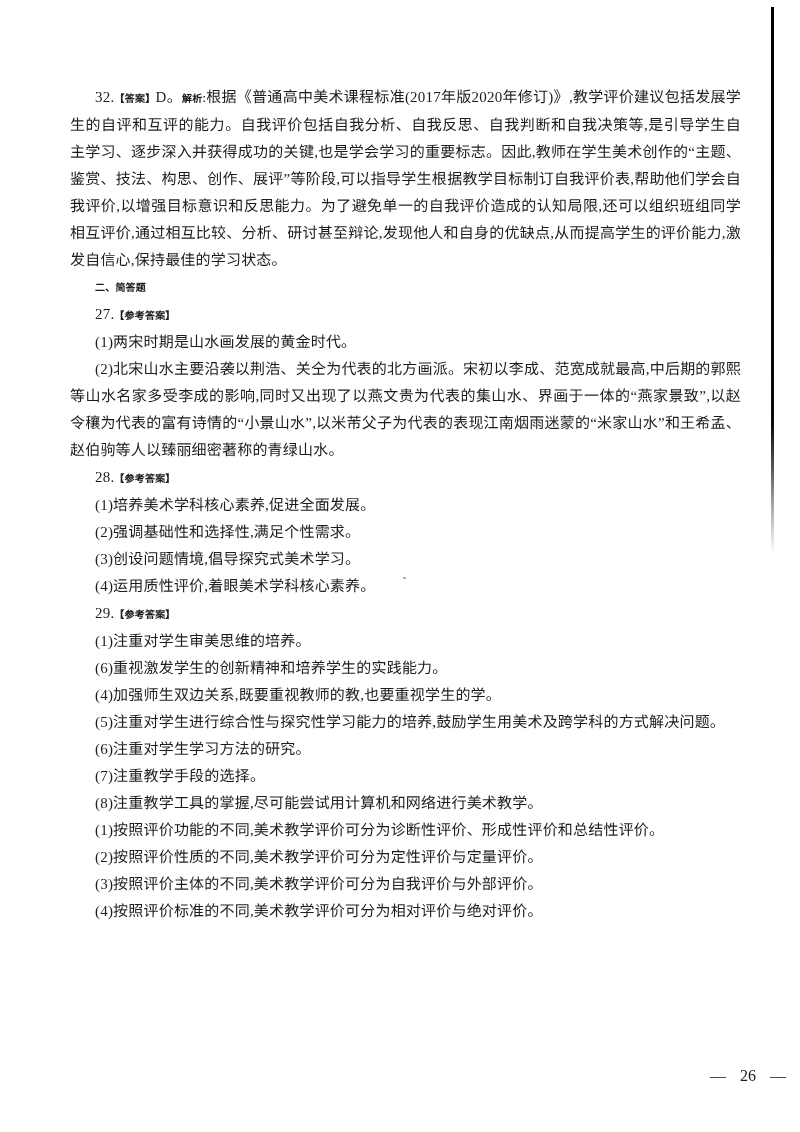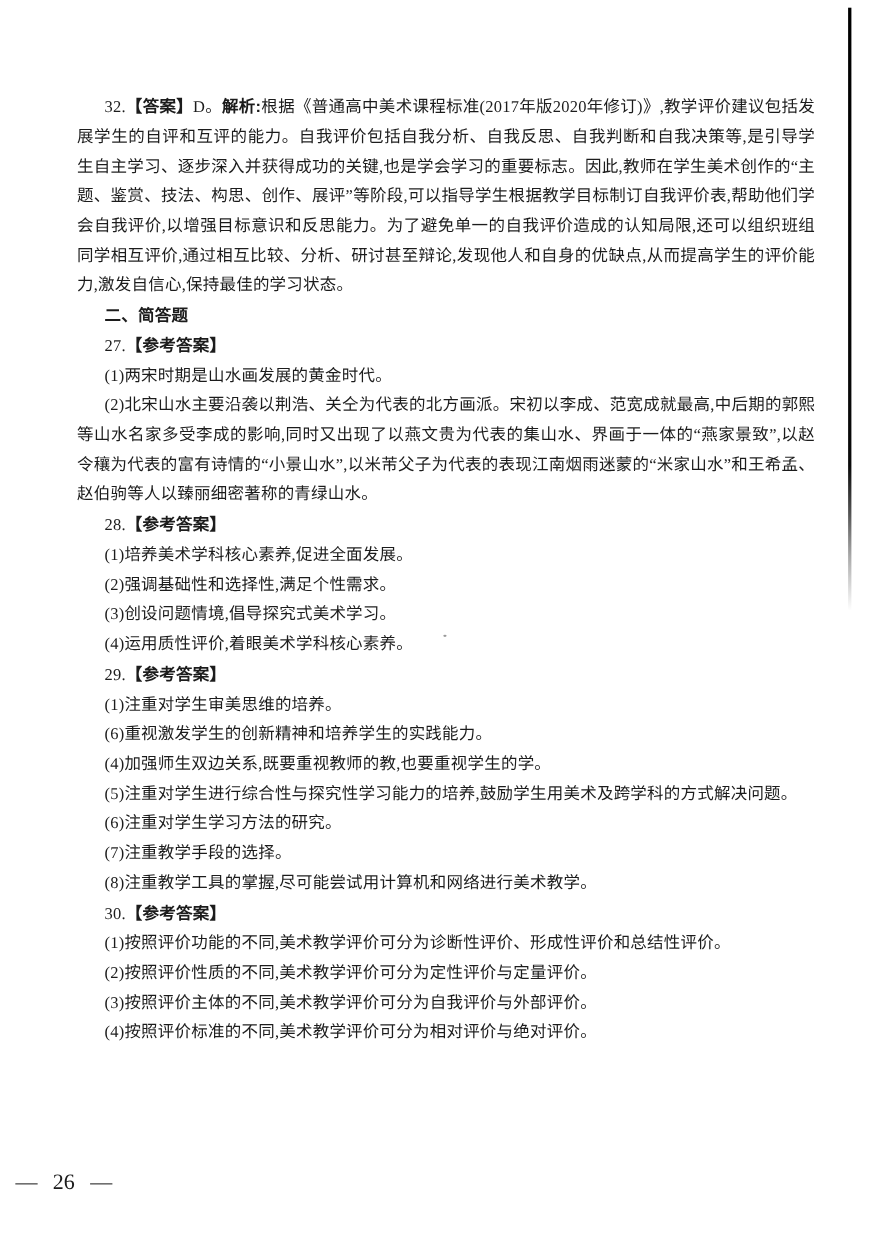--- a/index.html
+++ b/index.html
@@ -51,29 +51,29 @@
     text-justify: inter-ideograph;
     letter-spacing: 0.2px;
   }
   .content p {
     margin: 0;
     text-indent: 25px;
   }
   .hei {
     font-family: "Liberation Sans", "DejaVu Sans", sans-serif;
     font-weight: bold;
-    font-size: 15px;
+    font-size: 10px;
   }
   .footer {
     position: absolute;
     left: 0;
     top: 1062px;
     width: 100%;
-    text-align: left;
-    font-size: 20px;
+    text-align: right;
+    font-size: 16px;
     line-height: 27px;
     color: #1c1c1c;
   }
   .footer .dash {
     display: inline-block;
     margin: 0 14px;
     color: #2a2a2a;
   }
 </style>
 </head>
@@ -104,21 +104,20 @@
 
     <p><span>29.</span><span class="hei">【参考答案】</span></p>
     <p>(1)注重对学生审美思维的培养。</p>
     <p>(6)重视激发学生的创新精神和培养学生的实践能力。</p>
     <p>(4)加强师生双边关系,既要重视教师的教,也要重视学生的学。</p>
     <p>(5)注重对学生进行综合性与探究性学习能力的培养,鼓励学生用美术及跨学科的方式解决问题。</p>
     <p>(6)注重对学生学习方法的研究。</p>
     <p>(7)注重教学手段的选择。</p>
     <p>(8)注重教学工具的掌握,尽可能尝试用计算机和网络进行美术教学。</p>
 
-    <p><span>30.</span><span class="hei">【参考答案】</span></p>
     <p>(1)按照评价功能的不同,美术教学评价可分为诊断性评价、形成性评价和总结性评价。</p>
     <p>(2)按照评价性质的不同,美术教学评价可分为定性评价与定量评价。</p>
     <p>(3)按照评价主体的不同,美术教学评价可分为自我评价与外部评价。</p>
     <p>(4)按照评价标准的不同,美术教学评价可分为相对评价与绝对评价。</p>
 
   </main>
 
   <div class="footer"><span class="dash">—</span><span>26</span><span class="dash">—</span></div>
 
 </div>

